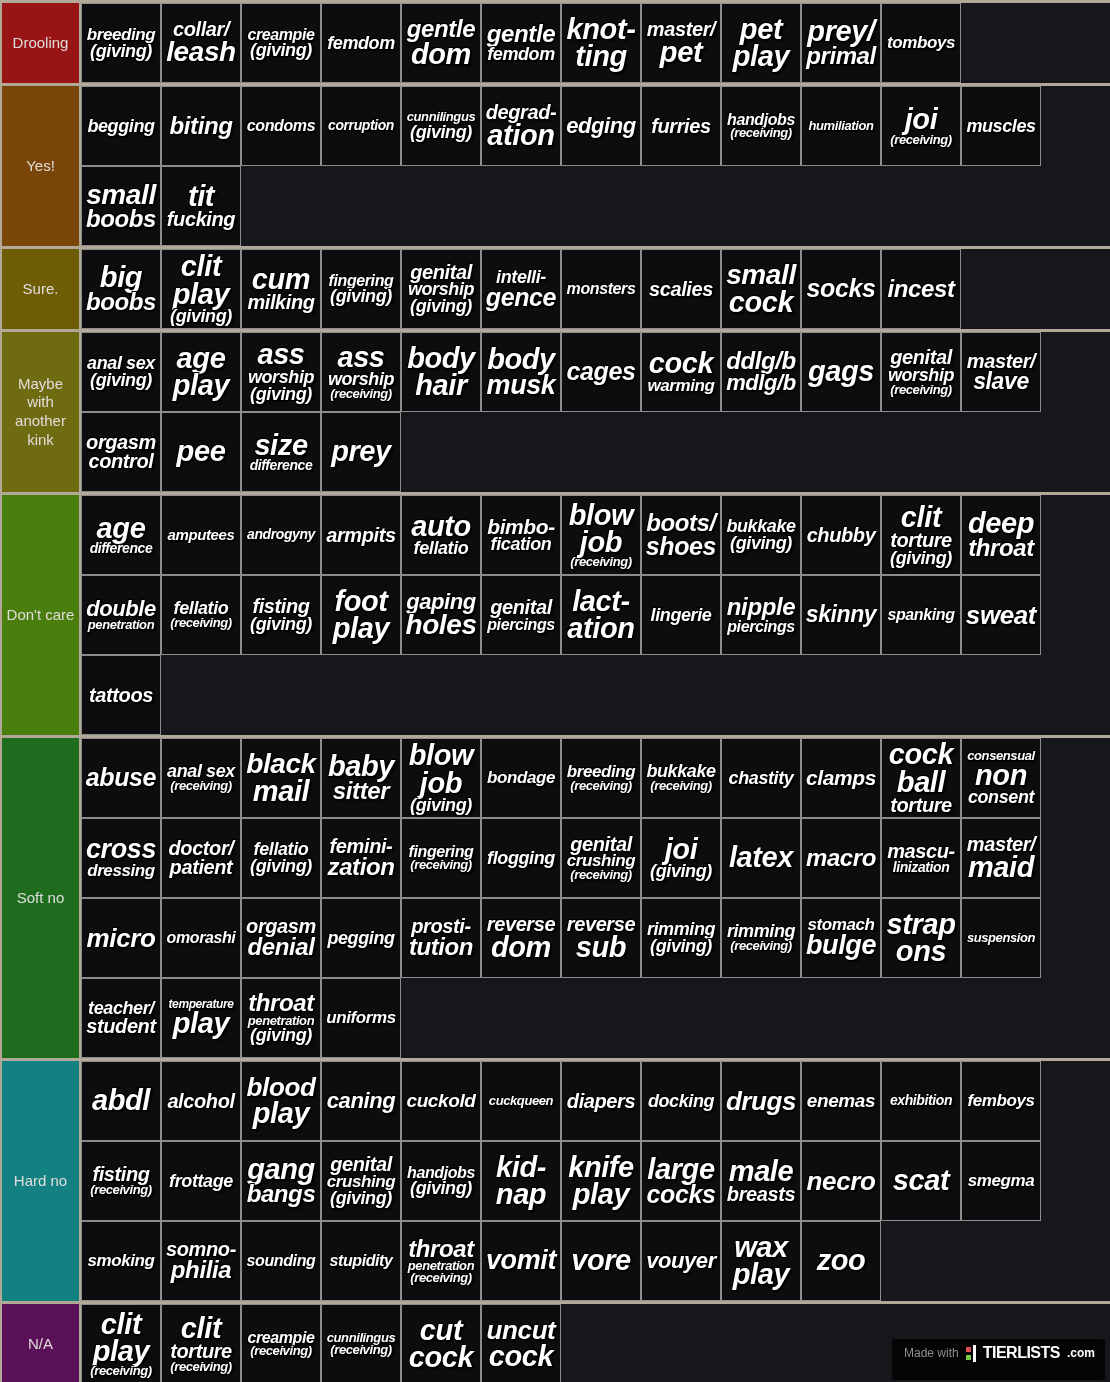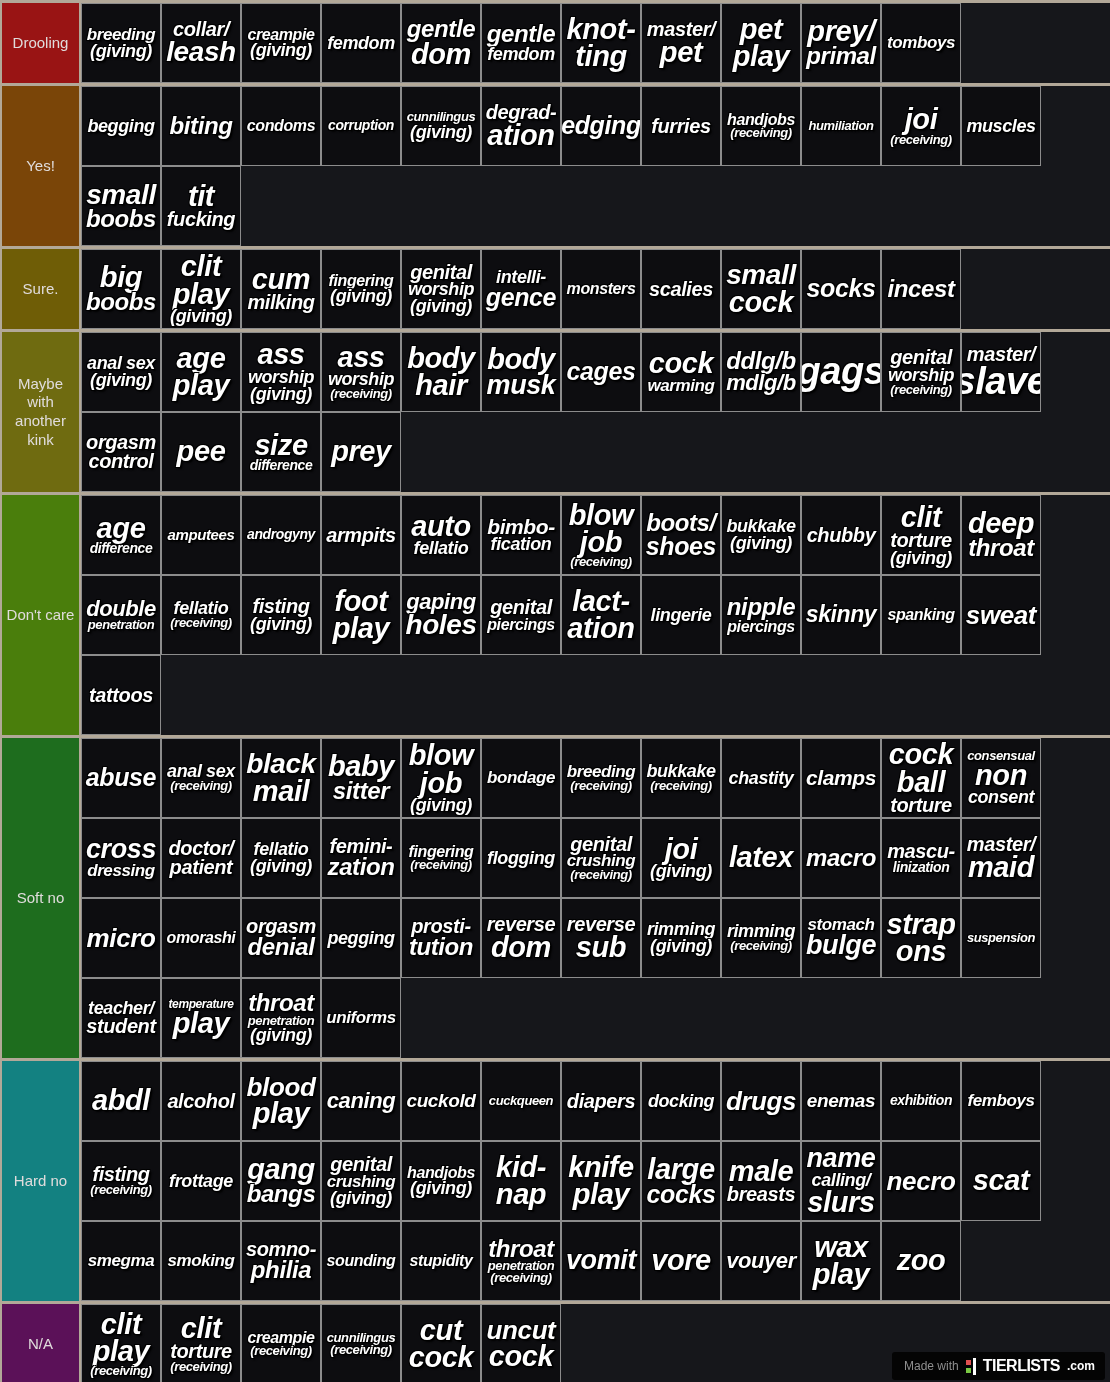--- a/index.html
+++ b/index.html
@@ -65,21 +65,21 @@
   }
   #watermark{
     position:absolute;
     right:5px;
     bottom:6px;
     background:#040404;
     border-radius:3px;
     display:flex;
     align-items:center;
     gap:7px;
-    padding:5px 10px 5px 12px;
+    padding:5px 10px 18px 12px;
     cursor:pointer;
   }
   #watermark .made-with{color:#8f8f8f;font-size:12px;}
   .logo-icon{display:flex;align-items:center;gap:2px;}
   .logo-squares{display:flex;flex-direction:column;gap:3px;}
   .logo-squares i{width:5px;height:5px;display:block;}
   .logo-sq-red{background:#e04f4f;}
   .logo-sq-green{background:#7ac943;}
   .logo-bar{width:3px;height:17px;background:#fff;}
   .brand{color:#fff;font-weight:700;font-size:16px;letter-spacing:-0.5px;}
@@ -154,21 +154,21 @@
         </div>
         <div class="tile">
           <span style="font-size: 13px;">cunnilingus</span>
           <span style="font-size: 18px;">(giving)</span>
         </div>
         <div class="tile">
           <span style="font-size: 20px;">degrad-</span>
           <span style="font-size: 29px;">ation</span>
         </div>
         <div class="tile">
-          <span style="font-size: 25px;">edging</span>
+          <span style="font-size: 22px;">edging</span>
         </div>
         <div class="tile">
           <span style="font-size: 20px; text-align: center;">furries</span>
         </div>
         <div class="tile">
           <span style="font-size: 16px;">handjobs</span>
           <span style="font-size: 13px;">(receiving)</span>
         </div>
         <div class="tile">
           <span style="font-size: 13px;">humiliation</span>
@@ -271,30 +271,30 @@
         </div>
         <div class="tile">
           <span style="font-size: 29px;">cock</span>
           <span style="font-size: 17px;">warming</span>
         </div>
         <div class="tile">
           <span style="font-size: 24px;">ddlg/b</span>
           <span style="font-size: 22px;">mdlg/b</span>
         </div>
         <div class="tile">
-          <span style="font-size: 38px;">gags</span>
+          <span style="font-size: 29px;">gags</span>
         </div>
         <div class="tile">
           <span style="font-size: 20px;">genital</span>
           <span style="font-size: 18px;">worship</span>
           <span style="font-size: 13px;">(receiving)</span>
         </div>
         <div class="tile">
           <span style="font-size: 20px;">master/</span>
-          <span style="font-size: 38px;">slave</span>
+          <span style="font-size: 23px;">slave</span>
         </div>
         <div class="tile">
           <span style="font-size: 20px;">orgasm</span>
           <span style="font-size: 20px;">control</span>
         </div>
         <div class="tile">
           <span style="font-size: 29px;">pee</span>
         </div>
         <div class="tile">
           <span style="font-size: 29px;">size</span>
@@ -629,25 +629,20 @@
           <span style="font-size: 29px;">knife</span>
           <span style="font-size: 29px;">play</span>
         </div>
         <div class="tile">
           <span style="font-size: 29px;">large</span>
           <span style="font-size: 25px;">cocks</span>
         </div>
         <div class="tile">
           <span style="font-size: 29px;">male</span>
           <span style="font-size: 20px;">breasts</span>
-        </div>
-        <div class="tile">
-          <span style="font-size: 27px;">name</span>
-          <span style="font-size: 18px;">calling/</span>
-          <span style="font-size: 29px;">slurs</span>
         </div>
         <div class="tile">
           <span style="font-size: 26px;">necro</span>
         </div>
         <div class="tile">
           <span style="font-size: 29px;">scat</span>
         </div>
         <div class="tile">
           <span style="font-size: 17px;">smegma</span>
         </div>

